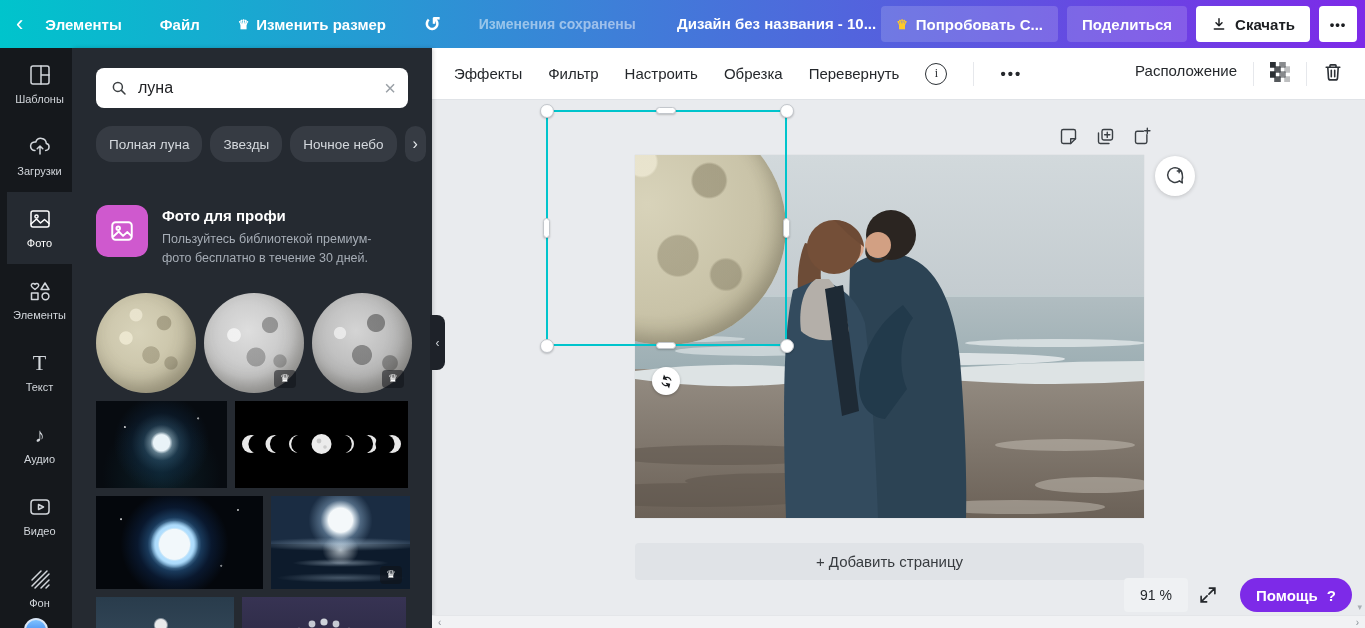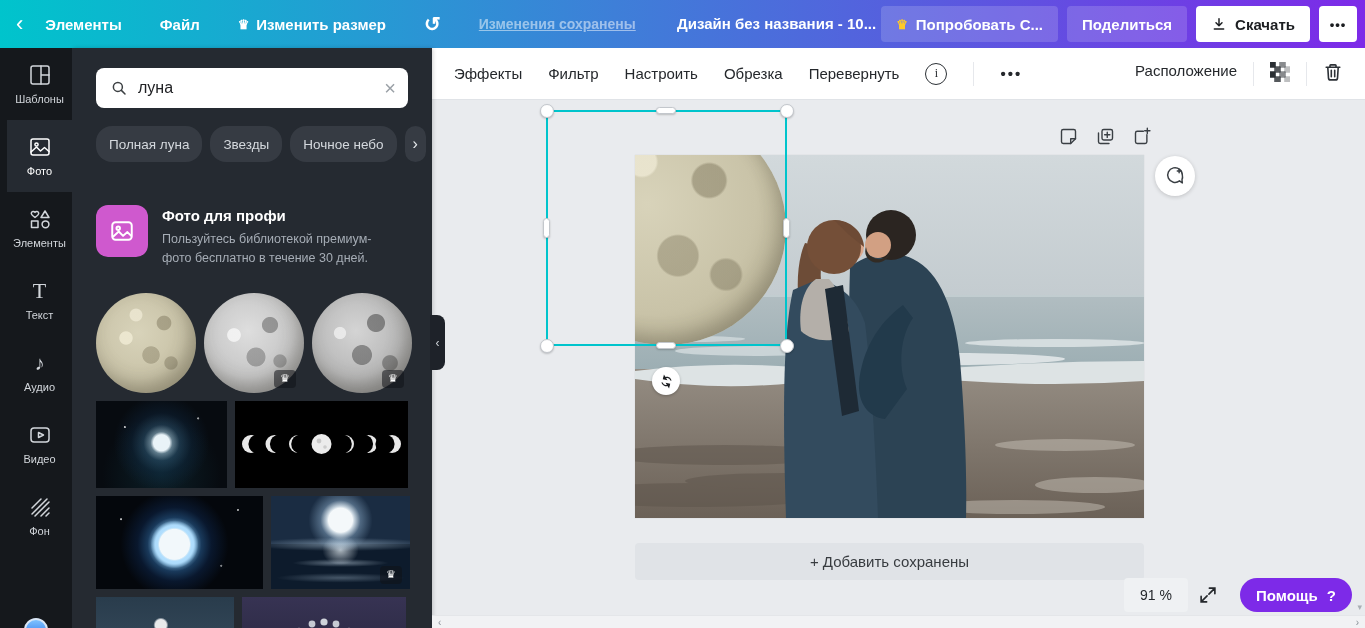--- a/index.html
+++ b/index.html
@@ -8,21 +8,21 @@
 
   
   .topbar { position:relative; height:48px; display:flex; align-items:center;
     background:linear-gradient(90deg,#00c4cc 0%,#3e7fd8 45%,#7d2ae8 100%);
     color:#fff; padding:0 8px 0 16px; }
   .tb-left { display:flex; align-items:center; gap:38px; }
   .tb-back { font-size:22px; font-weight:400; margin-right:-16px; cursor:pointer; line-height:1; }
   .tb-item { font-size:15px; font-weight:bold; cursor:pointer; white-space:nowrap; display:flex; align-items:center; gap:7px; }
   .tb-crown { font-size:13px; }
   .tb-undo { font-size:20px; line-height:1; }
-  .tb-saved { font-size:14px; font-weight:bold; opacity:.5;text-decoration:underline; }
+  .tb-saved { font-size:14px; font-weight:bold; opacity:.5; }
   .tb-title { position:absolute; left:677px; top:0; height:48px; line-height:48px;
     font-size:15px; font-weight:bold; white-space:nowrap; }
   .tb-right { margin-left:auto; display:flex; align-items:center; gap:9px; }
   .tb-btn { height:36px; border-radius:4px; display:flex; align-items:center; gap:8px;
     padding:0 15px; font-size:15px; font-weight:bold; cursor:pointer; white-space:nowrap; }
   .tb-btn.ghost { background:rgba(255,255,255,.16); color:#fff; }
   .tb-btn.white { background:#fff; color:#1c1e21; }
   .tb-btn .crown-y { color:#ffc928; font-size:13px; }
   .tb-more { width:38px; justify-content:center; padding:0; letter-spacing:1px; font-size:13px; }
 
@@ -204,20 +204,27 @@
 <div class="main">
 
   <div class="sidebar">
     <div class="sb-item">
       <svg viewBox="0 0 24 24">
           <rect x="3" y="3" width="18" height="18" rx="2"></rect>
           <path d="M13 3v18M13 12h8"></path>
         </svg>
       <span class="sb-label">Шаблоны</span>
     </div>
+    <div class="sb-item">
+      <svg viewBox="0 0 24 24">
+          <path d="M7 15.5a4.3 4.3 0 1 1 .8-8.5 5.4 5.4 0 0 1 10.5 1.4A3.6 3.6 0 0 1 17.6 15.5"></path>
+          <path d="M12 19v-7.5M9.2 13.8 12 11l2.8 2.8"></path>
+        </svg>
+      <span class="sb-label">Загрузки</span>
+    </div>
     <div class="sb-item active">
       <svg viewBox="0 0 24 24">
           <rect x="3" y="4" width="18" height="16" rx="2"></rect>
           <circle cx="8.5" cy="9.5" r="1.6"></circle>
           <path d="M3 17l5.5-5 4 4 4-3.5 4.5 4"></path>
         </svg>
       <span class="sb-label">Фото</span>
     </div>
     <div class="sb-item">
       <svg viewBox="0 0 24 24">
@@ -510,21 +517,21 @@
             </svg>
         </span>
       </div>
       <div class="comment-fab">
         <svg viewBox="0 0 24 24">
             <path d="M20 11a8 8 0 1 0-3.1 6.3L20 19.5l-.4-3.4A8 8 0 0 0 20 11Z"></path>
             <path d="M16.5 4.5v4M14.5 6.5h4"></path>
           </svg>
       </div>
 
-      <div class="add-page">+ Добавить сохранены</div>
+      <div class="add-page">+ Добавить страницу</div>
 
       <div class="zoom-box">91 %</div>
       <span class="expand-btn">
         <svg viewBox="0 0 24 24">
             <path d="M13.5 4.5H19.5V10.5M19.5 4.5 13 11M10.5 19.5H4.5V13.5M4.5 19.5 11 13"></path>
           </svg>
       </span>
       <div class="help-btn">
         <span>Помощь</span>
         <span>?</span>

